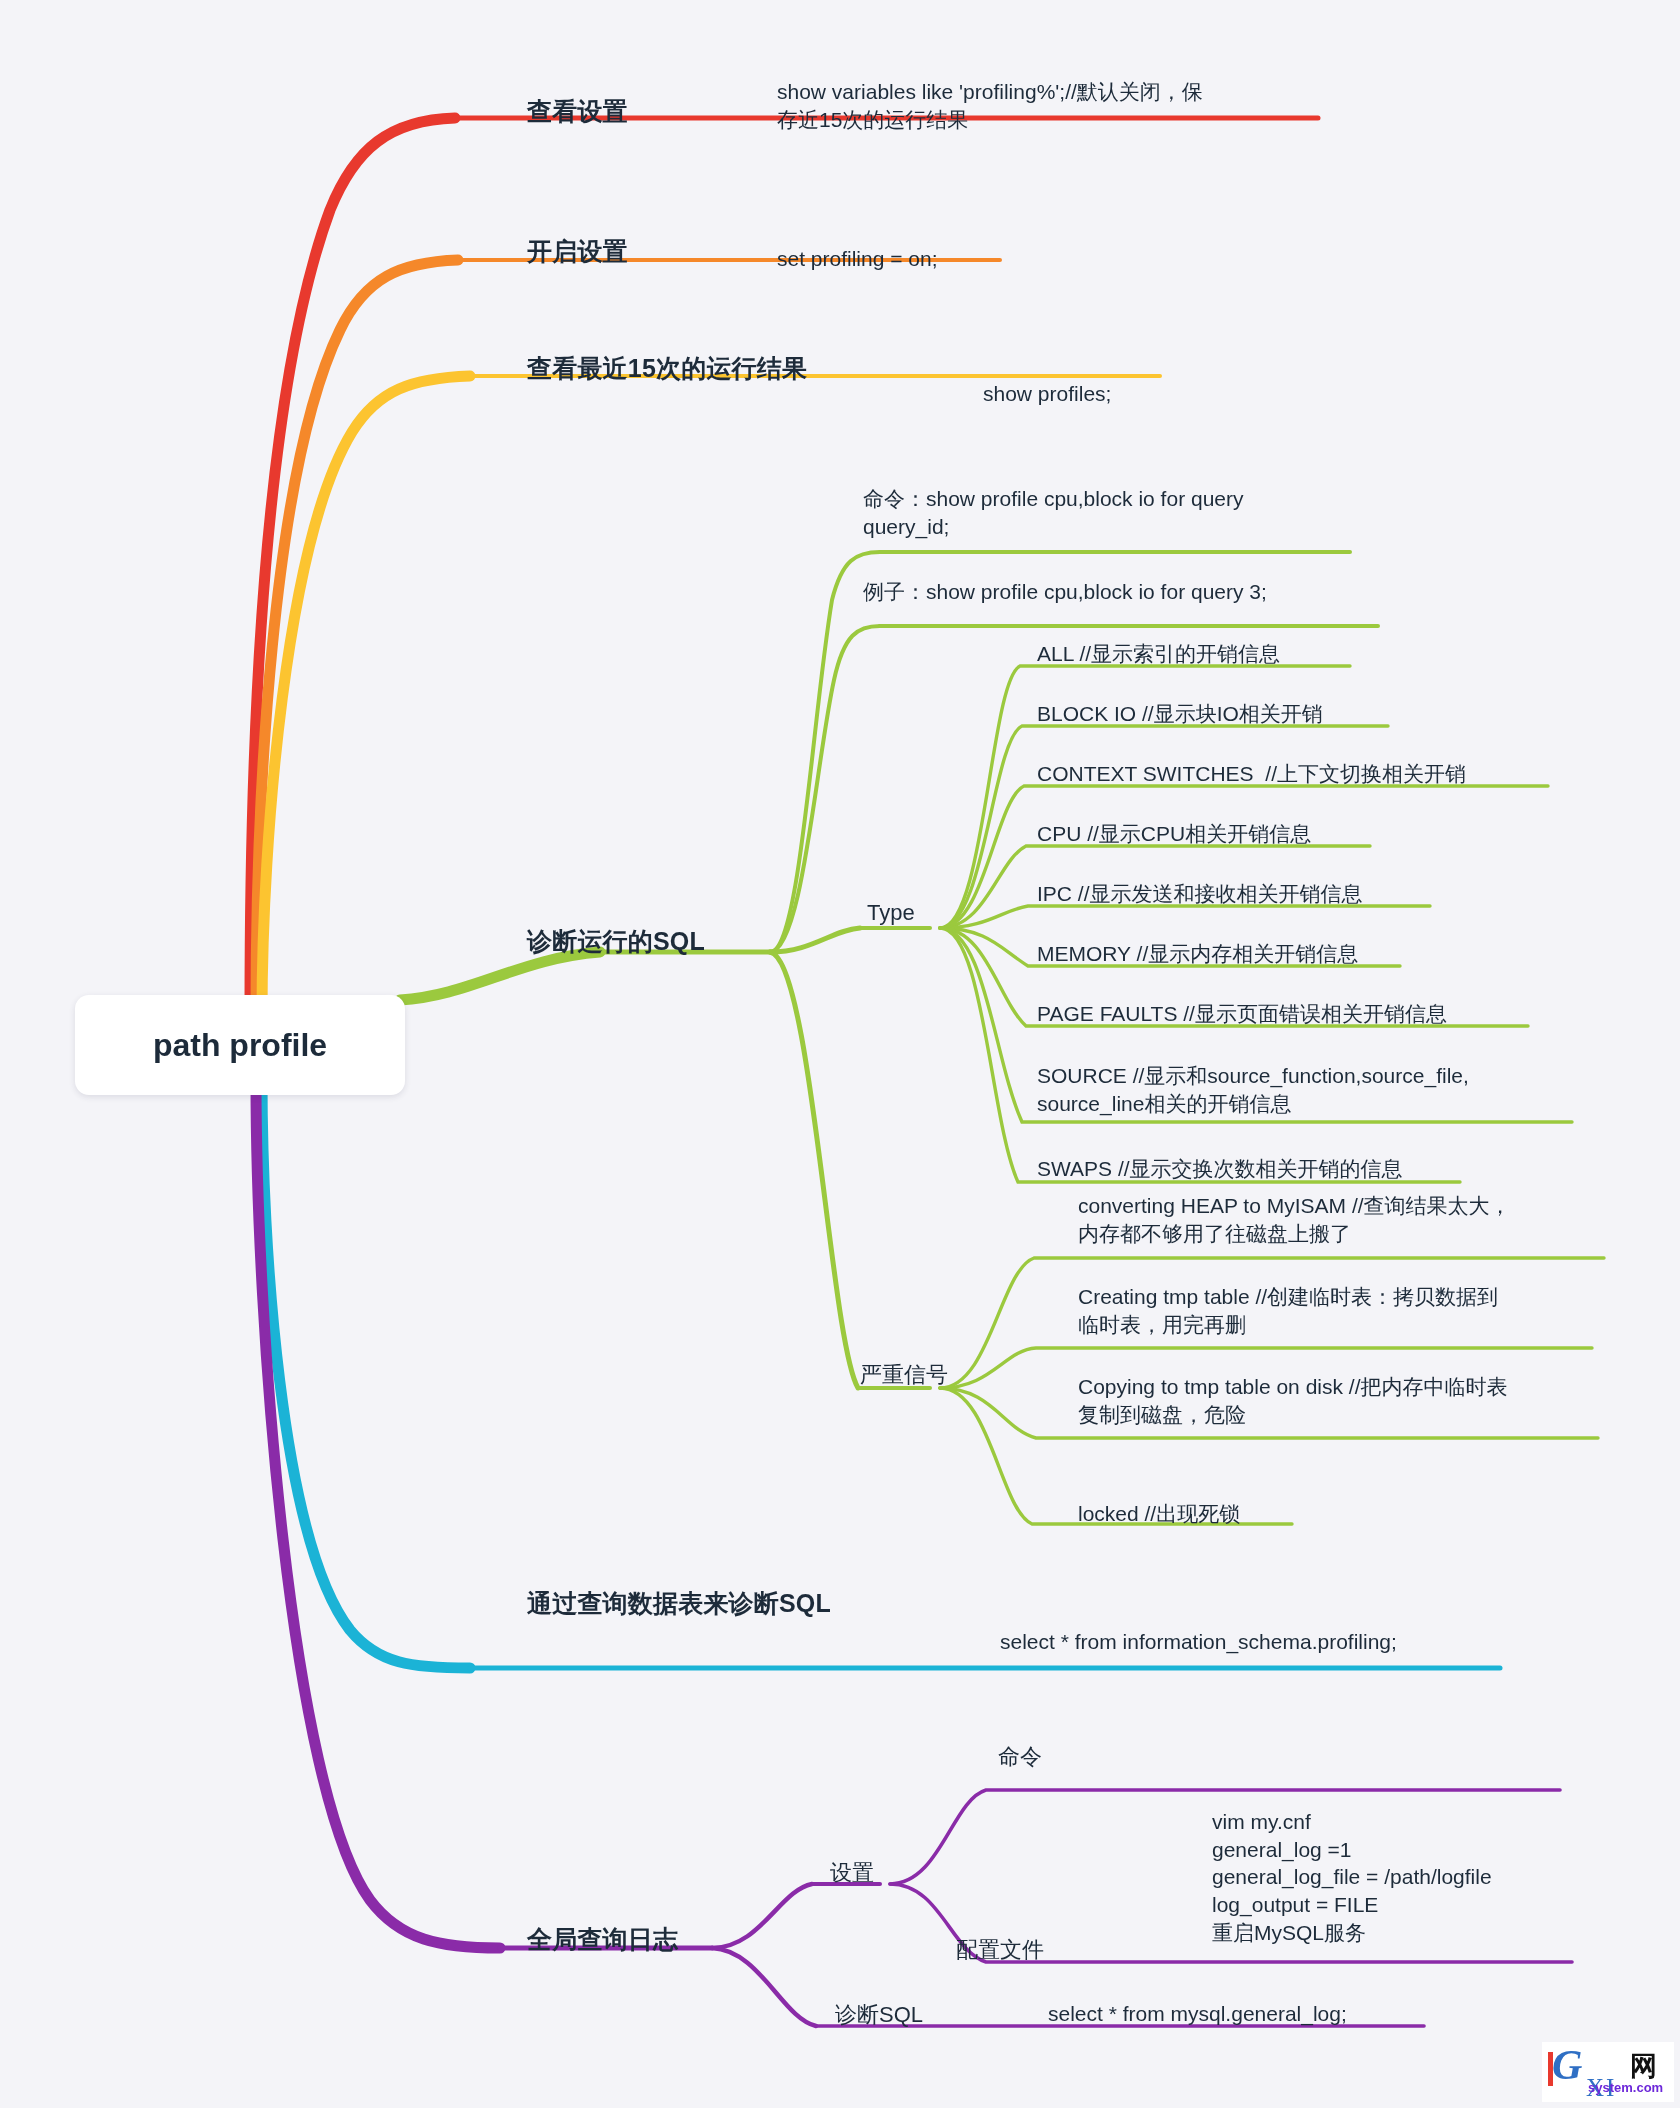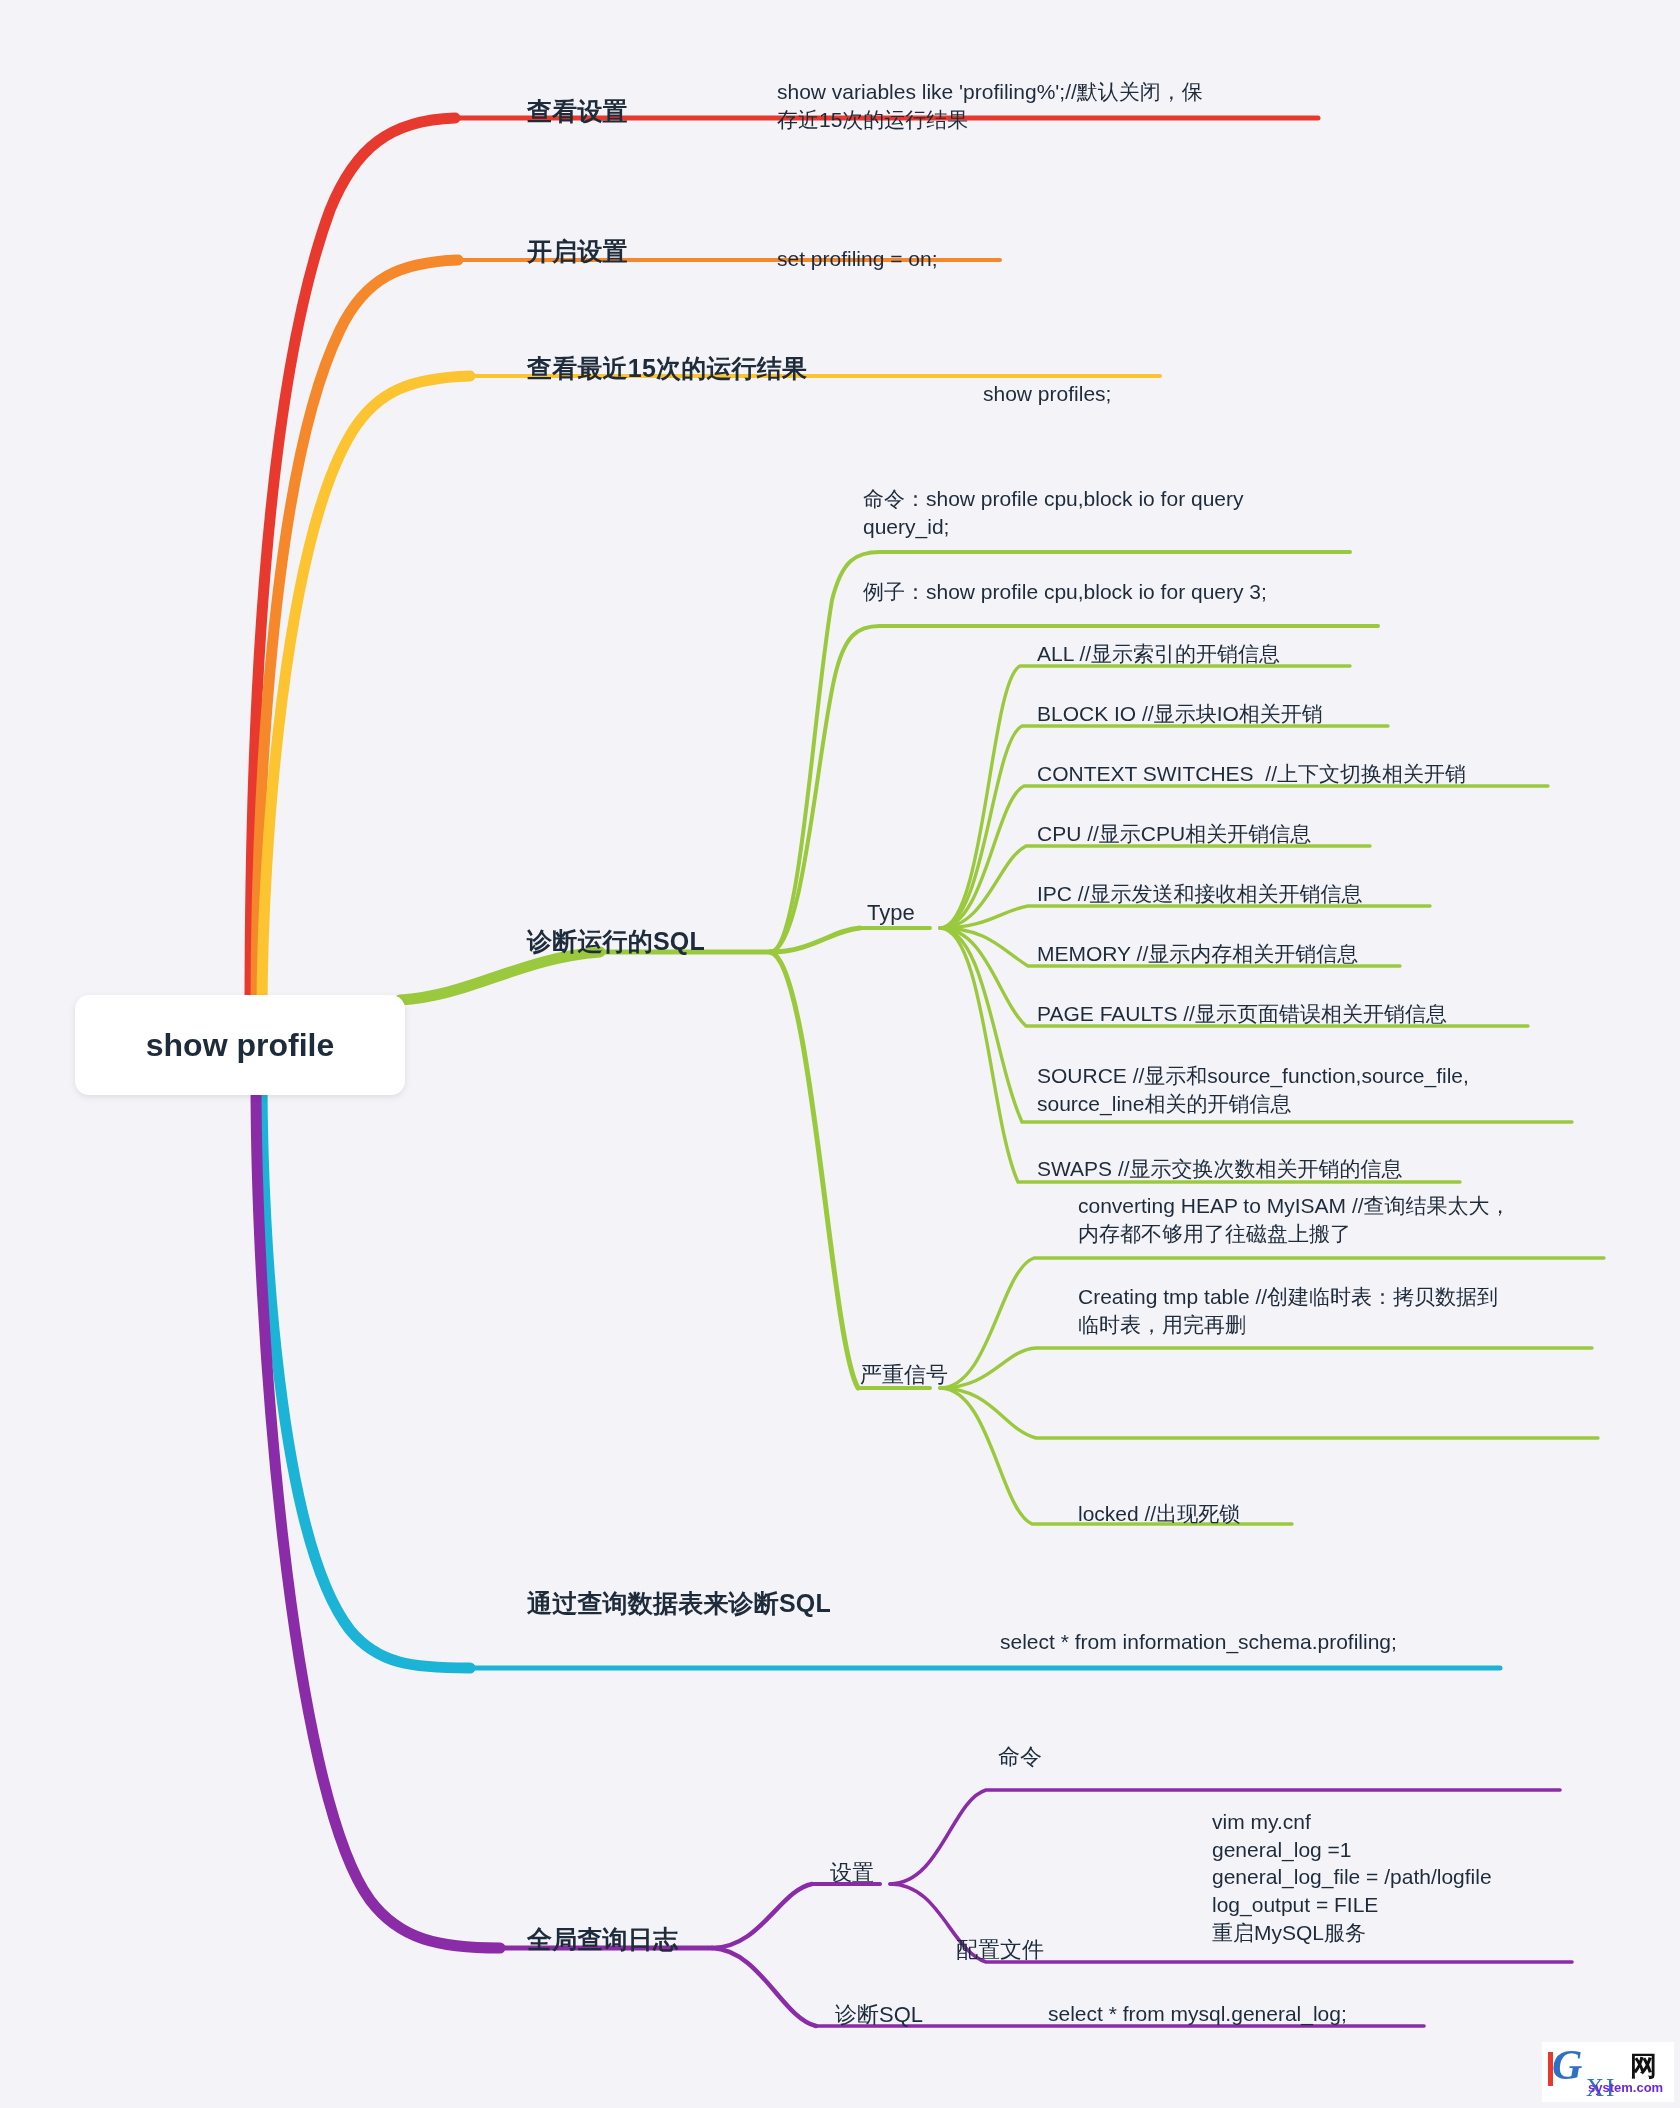--- a/index.html
+++ b/index.html
@@ -113,21 +113,21 @@
 
     <path d="M890 1884 C940 1884 952 1800 986 1790 L1560 1790" fill="none" stroke="#8a2ba8" stroke-width="3.6" stroke-linecap="round"></path>
 
     <path d="M890 1884 C940 1884 950 1950 986 1962 L1572 1962" fill="none" stroke="#8a2ba8" stroke-width="3.6" stroke-linecap="round"></path>
 
     <path d="M712 1948 C760 1950 782 2018 816 2026" fill="none" stroke="#8a2ba8" stroke-width="4.5" stroke-linecap="round"></path>
     <path d="M816 2026 L1424 2026" fill="none" stroke="#8a2ba8" stroke-width="3.6" stroke-linecap="round"></path>
   </svg>
 
   <div class="topic" style="left:75px;top:995px;width:330px;height:100px;">
-    <span style="font-size:32px;">show profile</span>
+    <span style="font-size:32px;">path profile</span>
   </div>
 
   <div class="node lbl-main" style="left:527px;top:95px;">查看设置</div>
   <div class="node lbl-leaf" style="left:777px;top:78px;width:540px;white-space:pre-line;">show variables like 'profiling%';//默认关闭，保
 存近15次的运行结果</div>
 
   <div class="node lbl-main" style="left:527px;top:235px;">开启设置</div>
   <div class="node lbl-leaf" style="left:777px;top:245px;">set profiling = on;</div>
 
   <div class="node lbl-main" style="left:527px;top:352px;">查看最近15次的运行结果</div>
@@ -151,20 +151,22 @@
   <div class="node lbl-leaf" style="left:1037px;top:1062px;width:540px;white-space:pre-line;">SOURCE //显示和source_function,source_file,
 source_line相关的开销信息</div>
   <div class="node lbl-leaf" style="left:1037px;top:1155px;">SWAPS //显示交换次数相关开销的信息</div>
 
   <div class="node lbl-sub" style="left:860px;top:1360px;">严重信号</div>
 
   <div class="node lbl-leaf" style="left:1078px;top:1192px;width:560px;white-space:pre-line;">converting HEAP to MyISAM  //查询结果太大，
 内存都不够用了往磁盘上搬了</div>
   <div class="node lbl-leaf" style="left:1078px;top:1283px;width:560px;white-space:pre-line;">Creating tmp table //创建临时表：拷贝数据到
 临时表，用完再删</div>
+  <div class="node lbl-leaf" style="left:1078px;top:1373px;width:560px;white-space:pre-line;">Copying to tmp table on disk //把内存中临时表
+复制到磁盘，危险</div>
   <div class="node lbl-leaf" style="left:1078px;top:1500px;">locked //出现死锁</div>
 
   <div class="node lbl-main" style="left:527px;top:1587px;">通过查询数据表来诊断SQL</div>
   <div class="node lbl-leaf" style="left:1000px;top:1628px;">select * from information_schema.profiling;</div>
 
   <div class="node lbl-main" style="left:527px;top:1923px;">全局查询日志</div>
 
   <div class="node lbl-sub" style="left:830px;top:1858px;">设置</div>
 
   <div class="node lbl-sub" style="left:998px;top:1742px;">命令</div>

